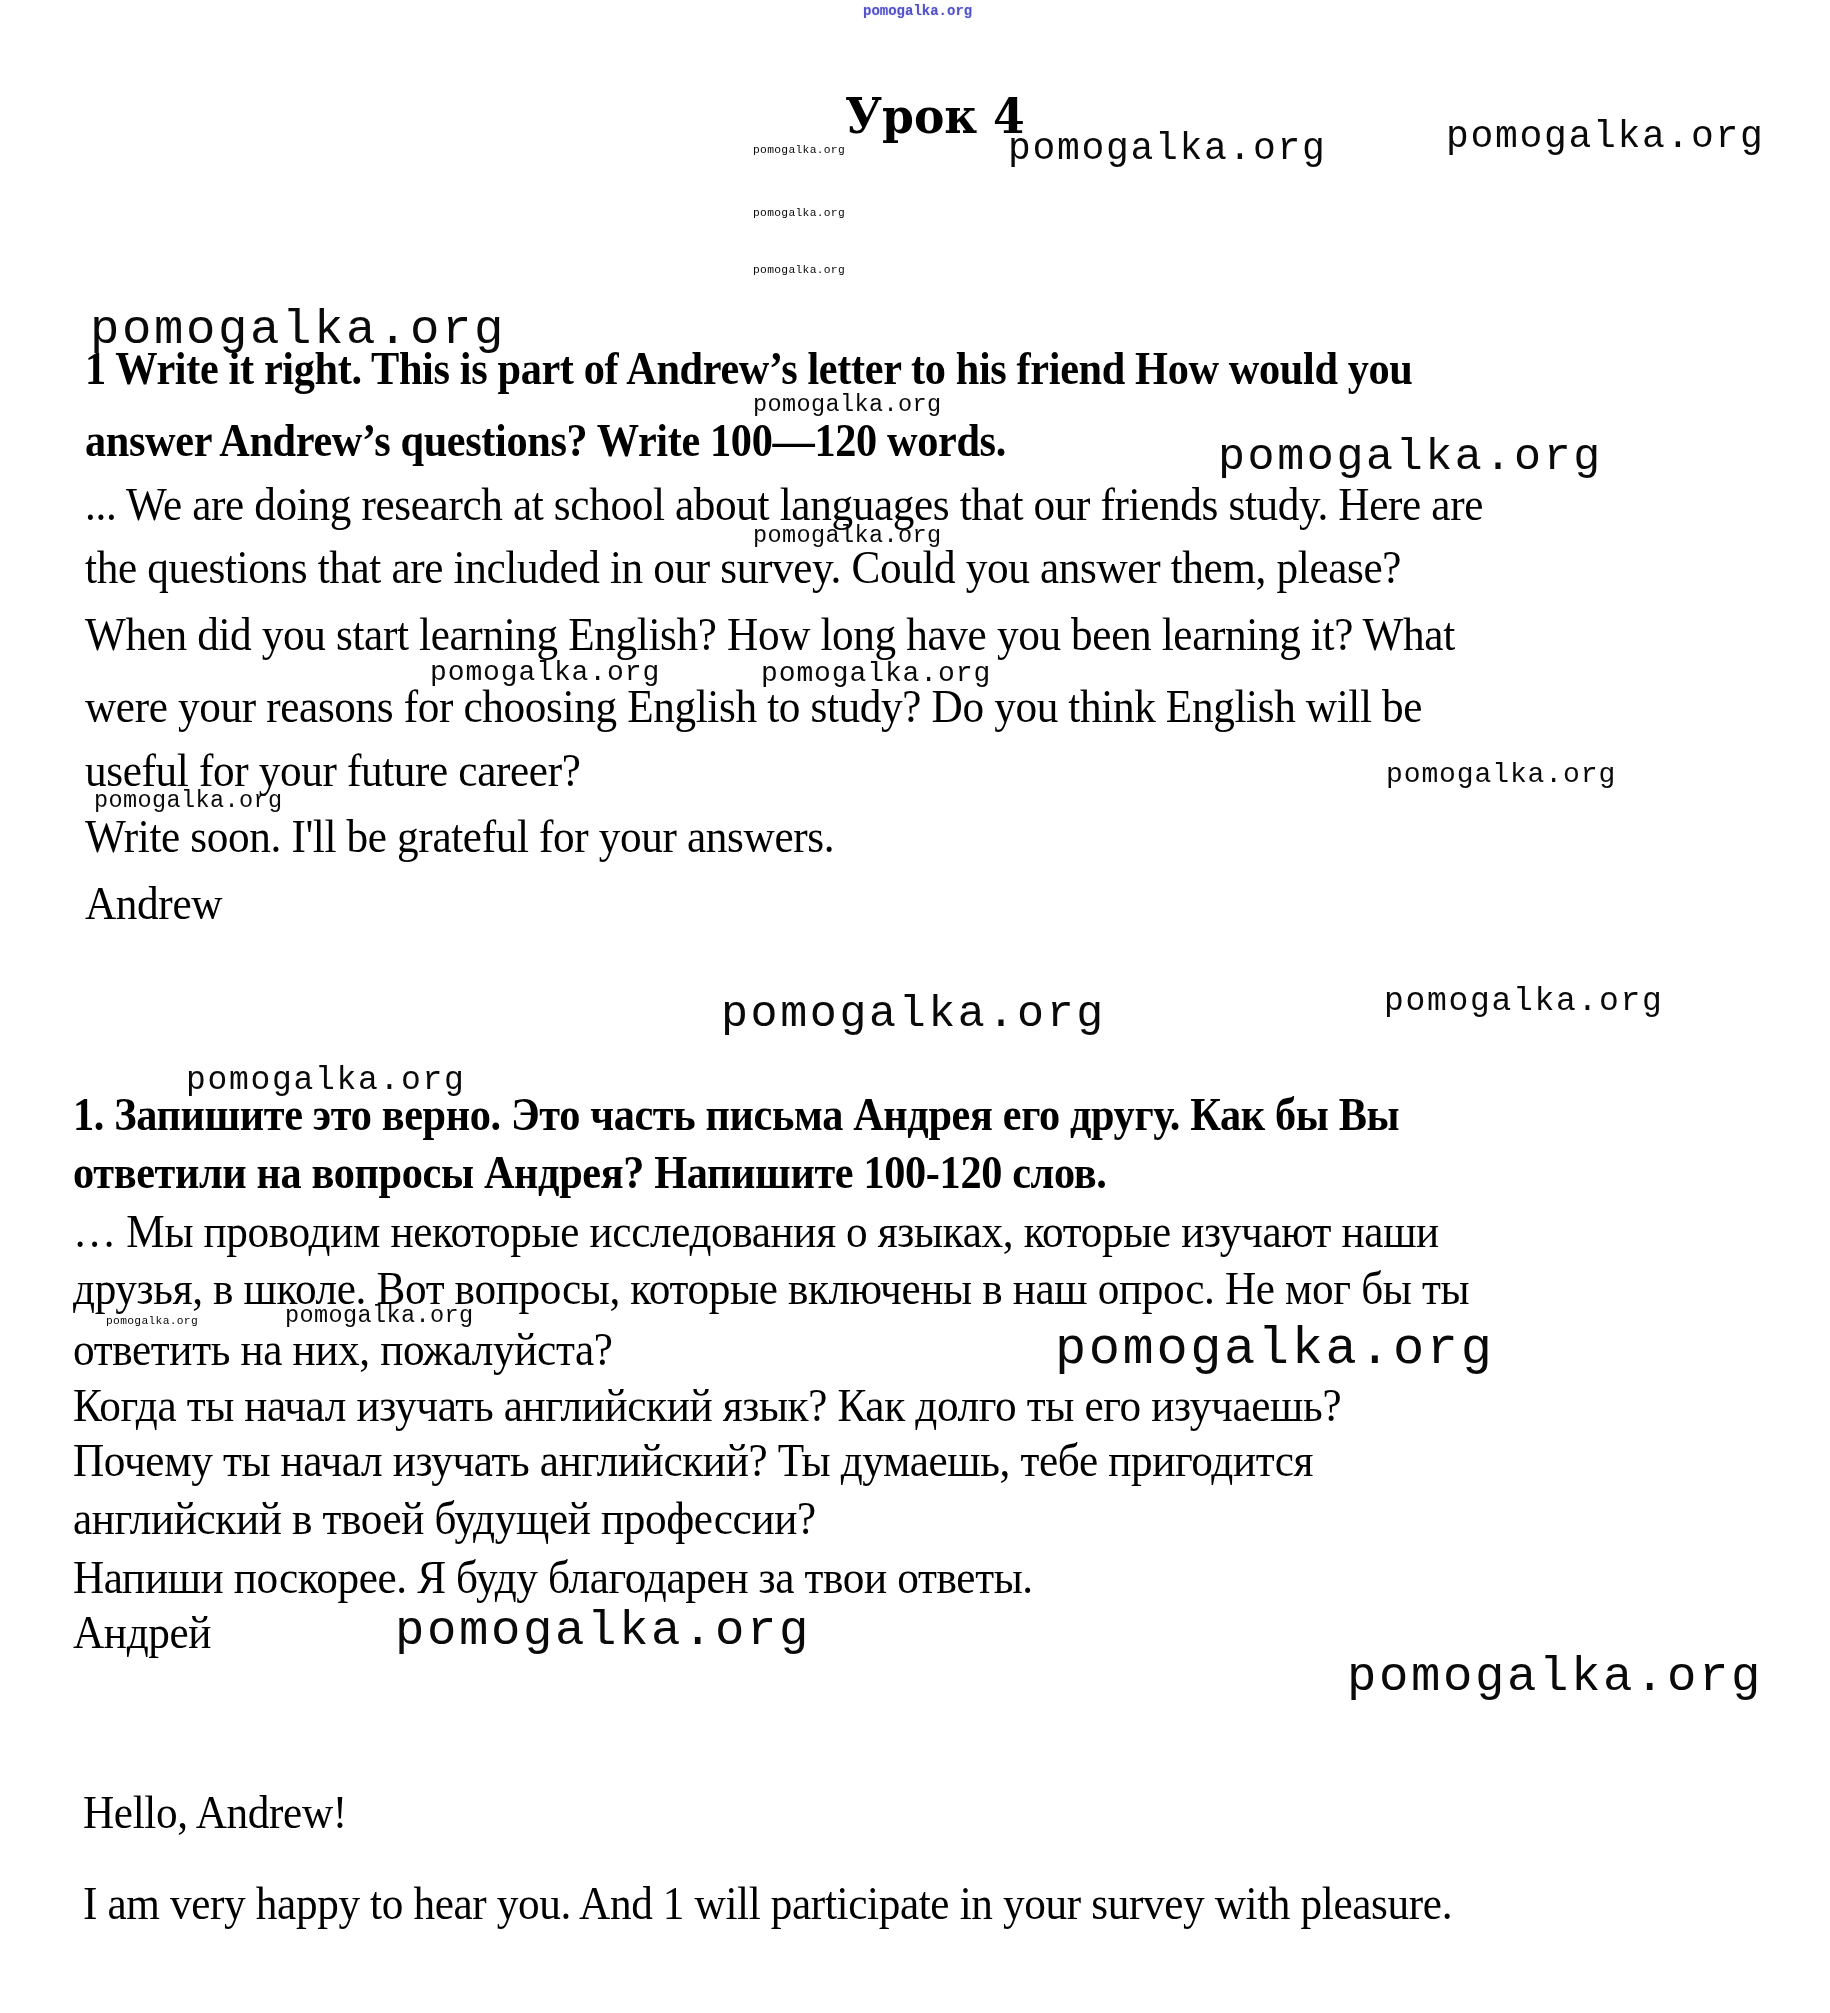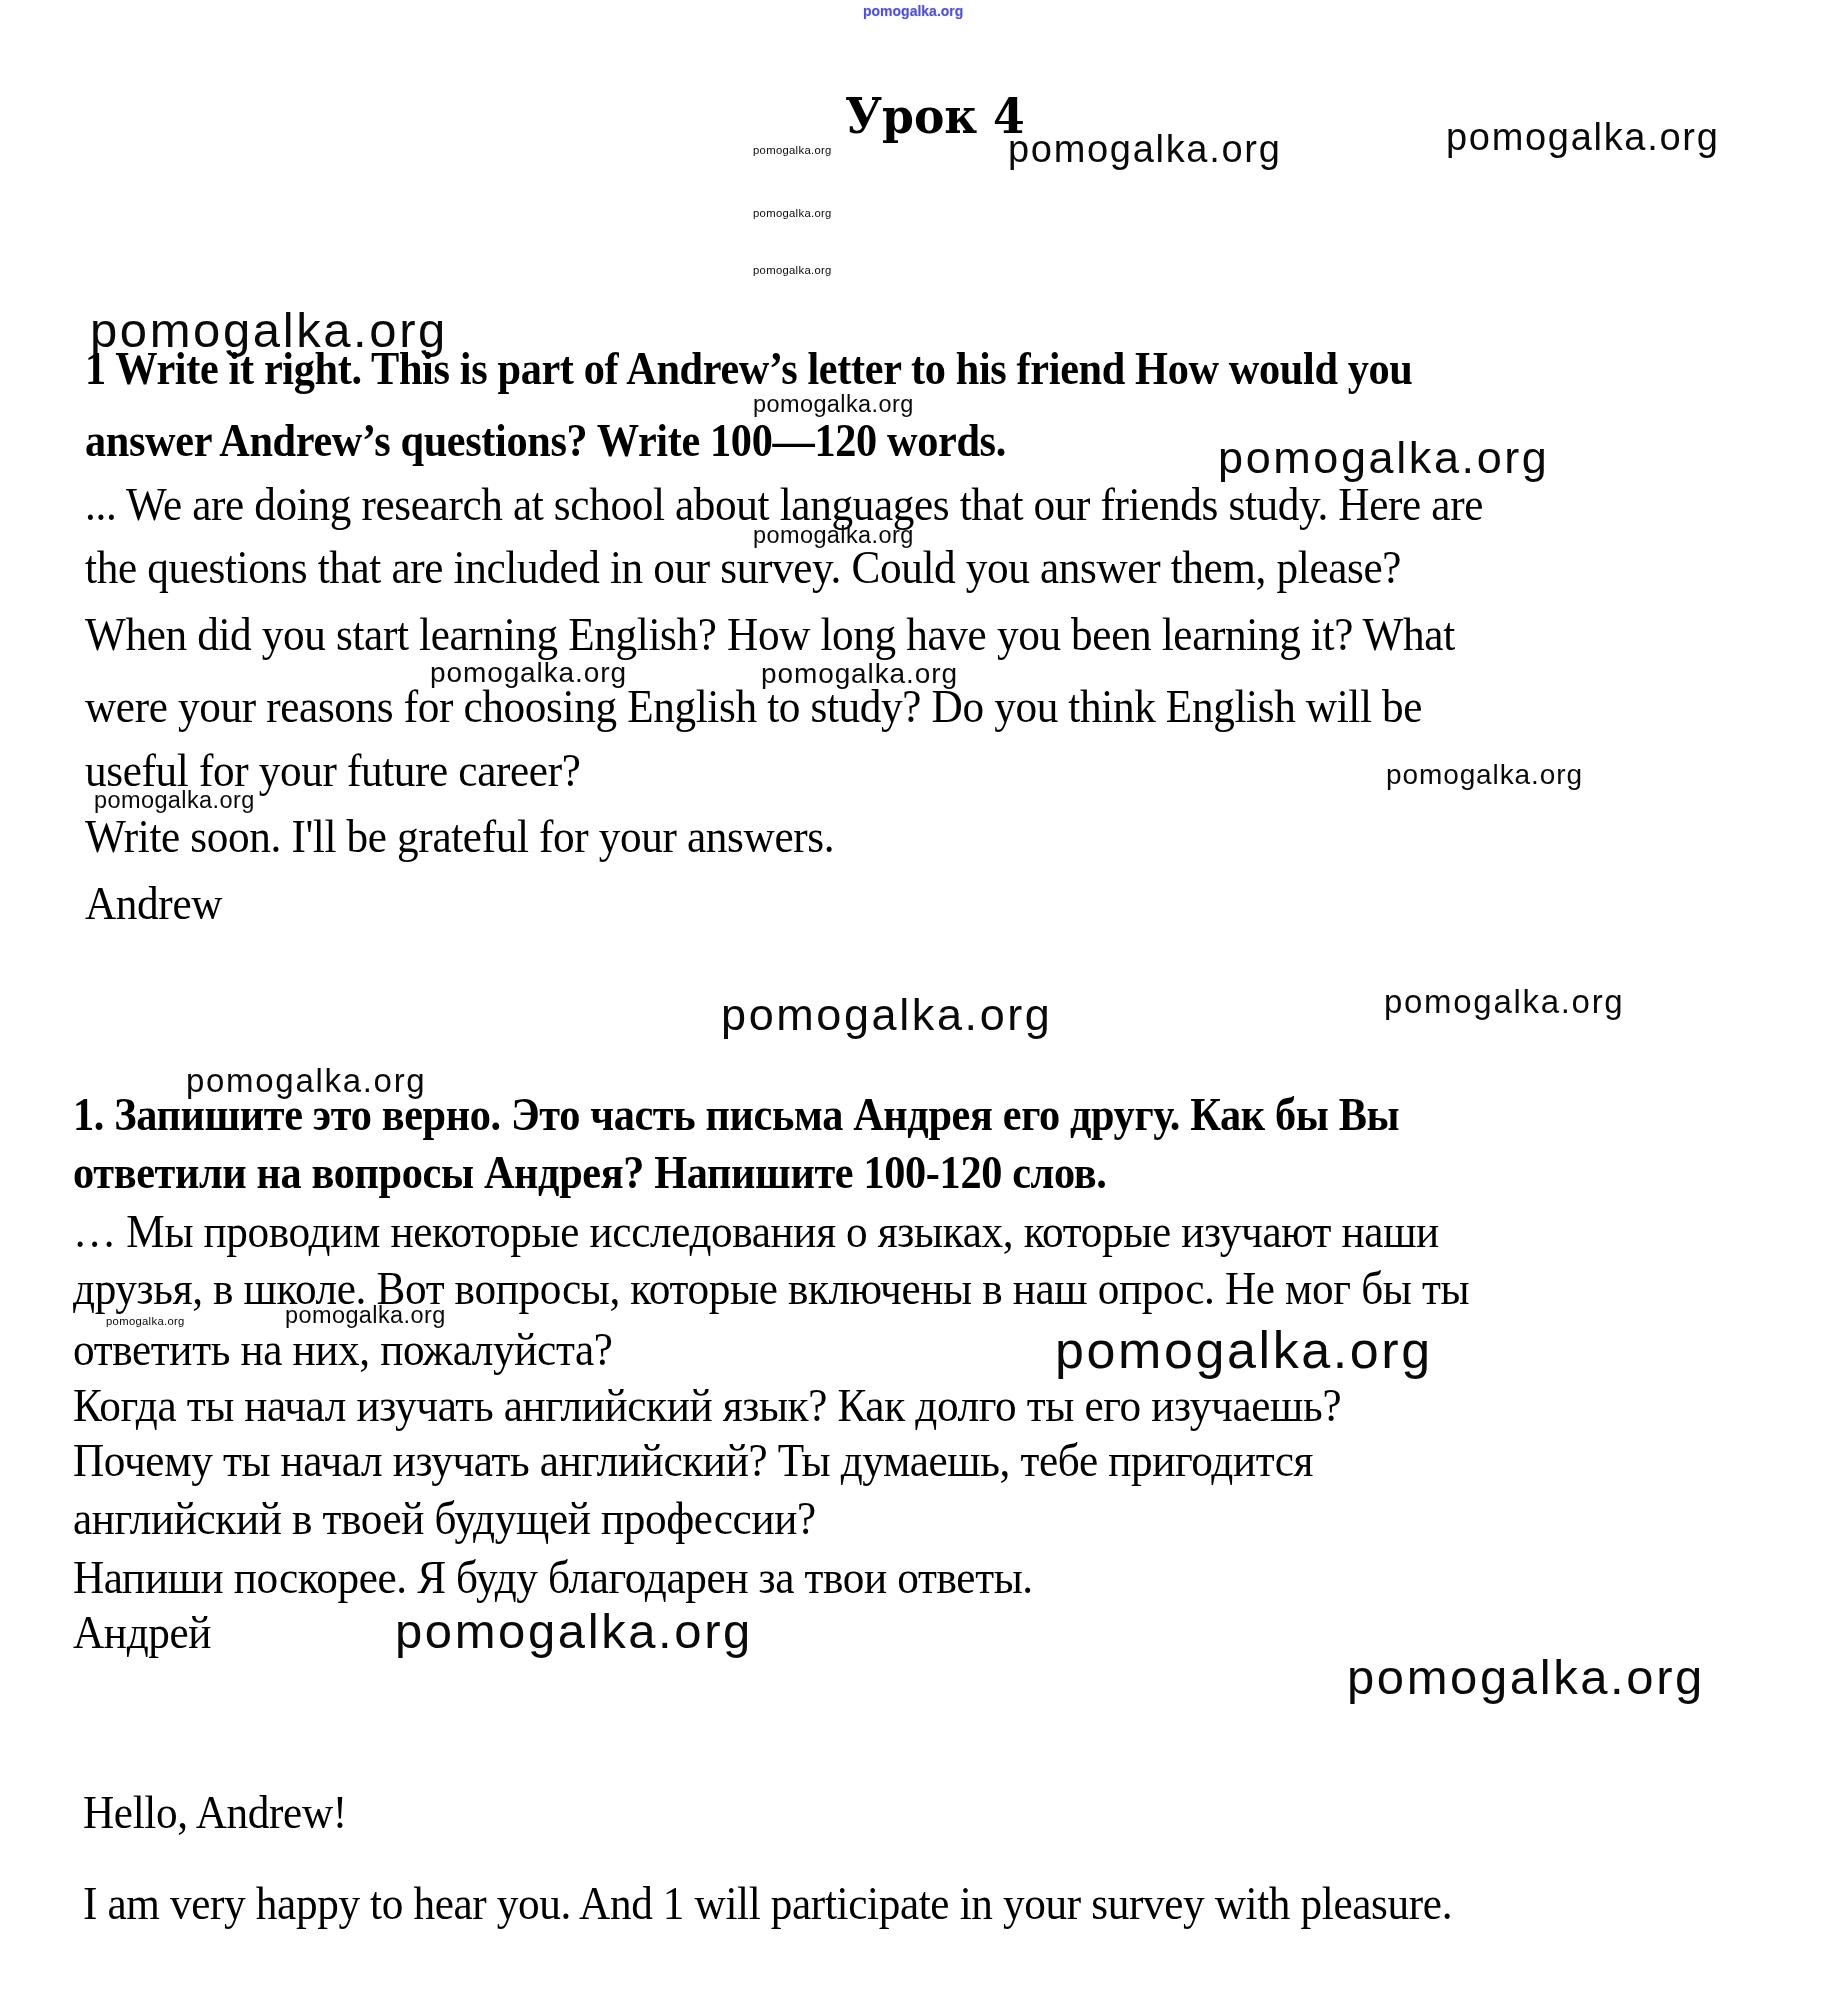--- a/index.html
+++ b/index.html
@@ -29,21 +29,21 @@
     font-weight:bold;
     font-size:48px;
     line-height:1;
     transform:scaleX(0.95);
     transform-origin:left top;
     white-space:nowrap;
   }
   
   .wm{
     position:absolute;
-    font-family:Liberation Sans, sans-serif;
+    font-family:Liberation Mono, monospace;
     color:#0a0a0a;
     line-height:1;
     white-space:nowrap;
   }
   .wm-13{font-size:11.3px;letter-spacing:0.3px;}
   .wm-16{font-size:14px;}
   .wm-27{font-size:23.5px;letter-spacing:0.4px;}
   .wm-32{font-size:28px;letter-spacing:0.9px;}
   .wm-38{font-size:33px;letter-spacing:1.7px;}
   .wm-44{font-size:38px;letter-spacing:1.7px;}

